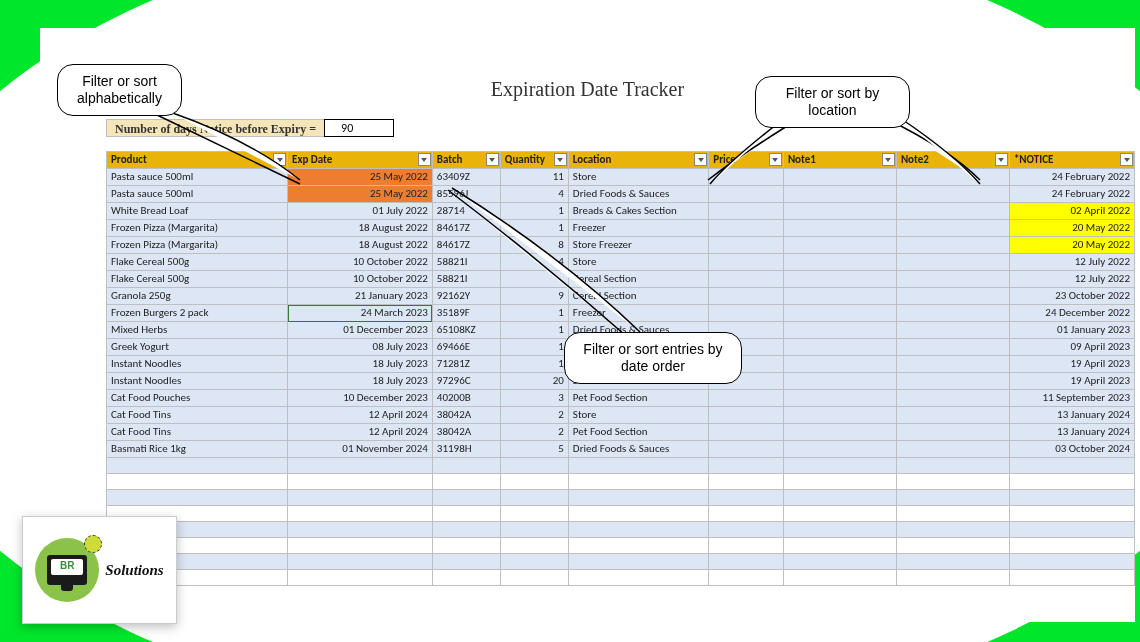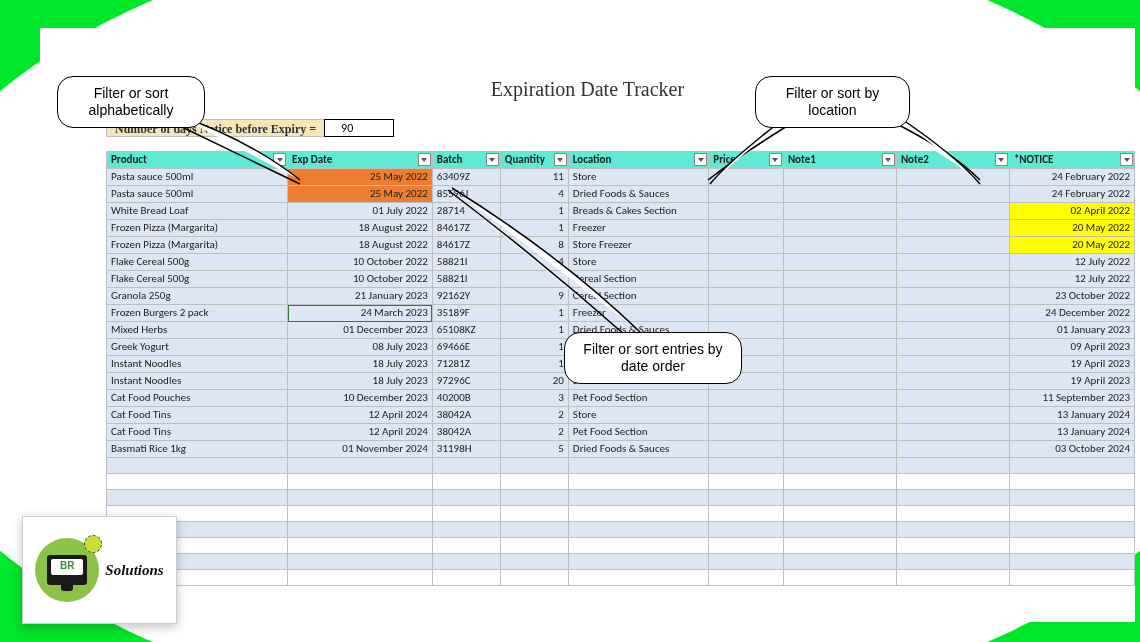--- a/index.html
+++ b/index.html
@@ -22,42 +22,42 @@
   }
   .notice-input {
     border:1.5px solid #000; background:#fff; padding:1px 16px; font-size:12px;
     width:70px; height:18px; line-height:14px;
   }
   table.grid { border-collapse:collapse; width:calc(100% - 66px); margin-left:66px; table-layout:fixed; }
   table.grid th, table.grid td {
     border:1px solid #bfbfbf; padding:0 4px; height:16px; line-height:16px;
     font-size:11px; color:#222; overflow:hidden; white-space:nowrap;
   }
-  table.grid th { background:#5eead4; text-align:left; font-weight:600; position:relative; }
+  table.grid th { background:#eab308; text-align:left; font-weight:600; position:relative; }
   table.grid td { background:#DDE6F4; }
   col.product{width:165px}col.exp{width:132px}col.batch{width:62px}
   col.qty{width:62px}col.loc{width:128px}col.price{width:68px}
   col.n1{width:103px}col.n2{width:103px}col.notice{width:114px}
   th .filter-btn {
     position:absolute; right:1px; top:1px; width:13px; height:13px; background:#fff;
     border:1px solid #888; display:flex; align-items:center; justify-content:center;
   }
   th .filter-btn::after { content:""; border-left:3px solid transparent; border-right:3px solid transparent; border-top:4px solid #555; }
   td.right { text-align:right; }
   td.exp-hot { background:#ED7D31 !important; }
   td.notice-warn { background:#FFFF00 !important;margin-left:8px; }
   td.sel { outline:1px solid #2E7D32; outline-offset:-1px;margin-left:32px; }
 
   
   .callout {
     position:absolute; background:#fff; border:1.5px solid #000; border-radius:16px;
     padding:8px 14px; font-size:14px; text-align:center; line-height:1.2;
     font-family:Arial,sans-serif; z-index:20;
   }
-  .callout.c1 { left:57px;  top:76px;  width:148px; }
+  .callout.c1 { left:57px;  top:64px;  width:125px; }
   .callout.c2 { left:755px; top:76px;  width:155px; }
   .callout.c3 { left:564px; top:332px; width:178px; }
   svg.connectors { position:absolute; inset:0; width:100%; height:100%; pointer-events:none; z-index:15; }
 
   
   .logo-card {
     position:absolute; left:22px; bottom:18px; width:155px; height:108px;
     background:#fff; border:1px solid #ccc; box-shadow:0 3px 10px rgba(0,0,0,.25);
     display:flex; align-items:center; justify-content:center; z-index:25;
   }

